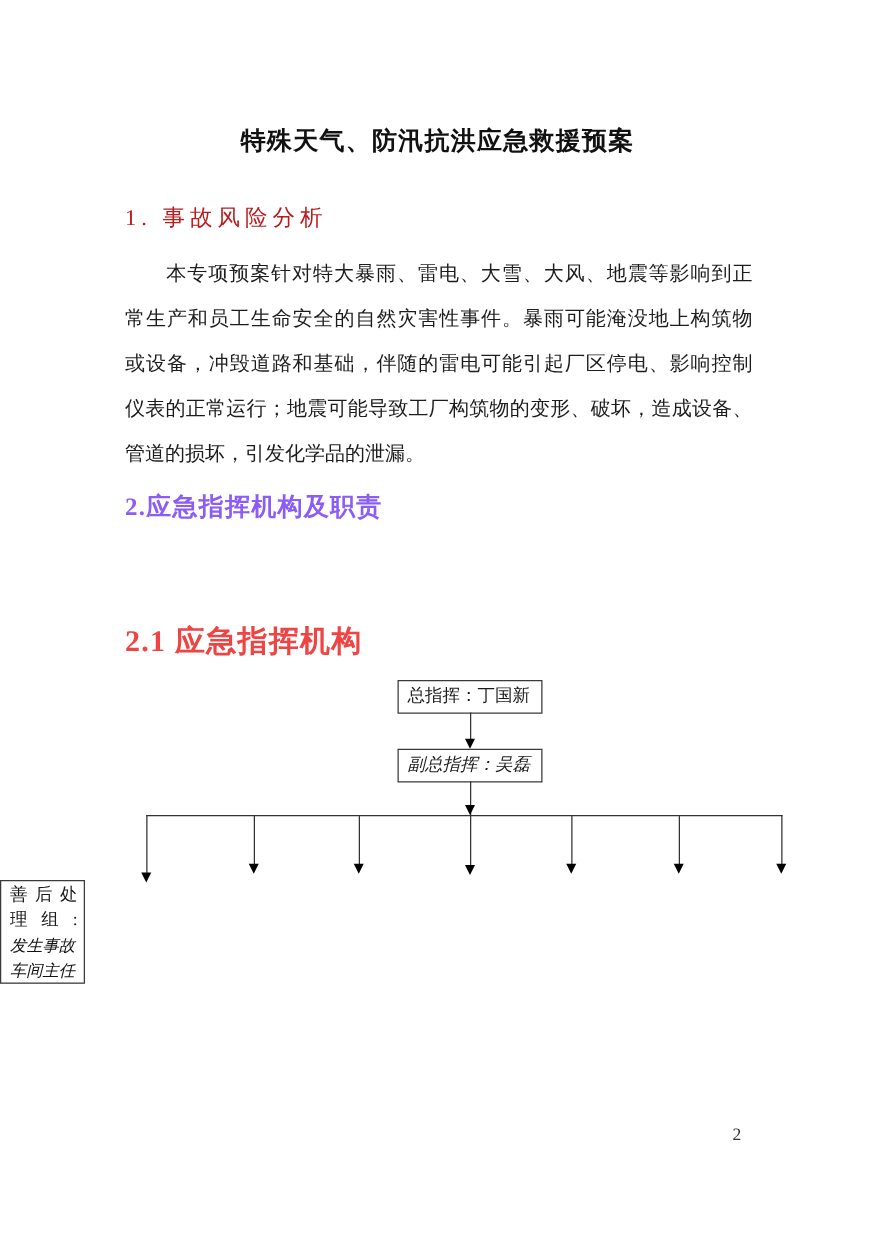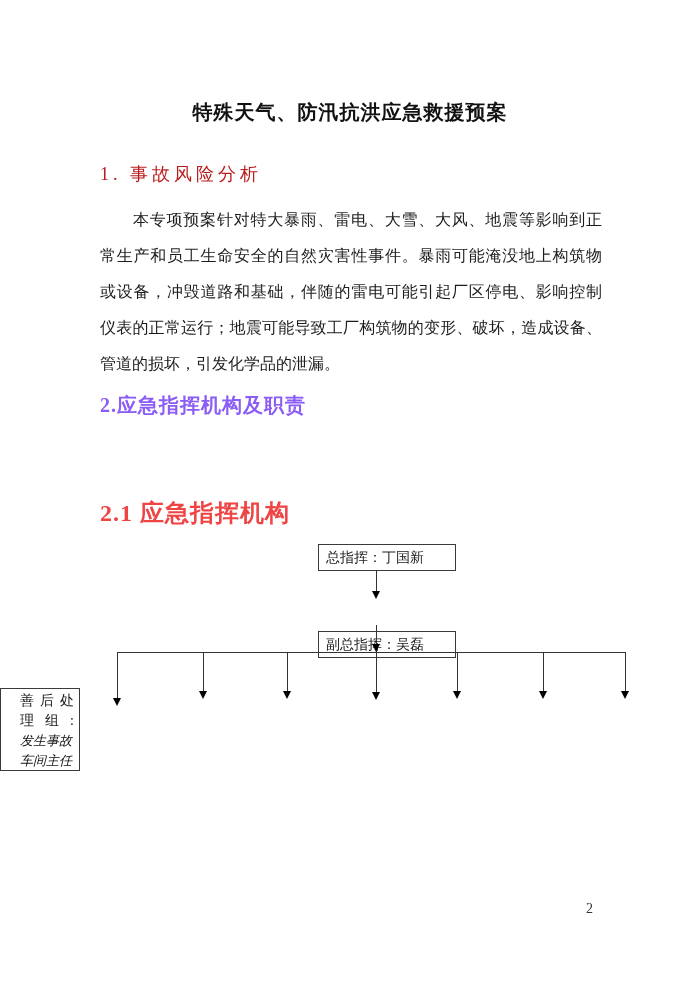--- a/index.html
+++ b/index.html
@@ -41,25 +41,25 @@
 
   
   .obox{
     position:absolute;
     border:1px solid #3a3a3a;
     box-sizing:border-box;
     background:#fff;
     font-size:14px;color:#1a1a1a;
   }
   .topbox{
-    left:318px;width:138px;height:27px;
+    left:318px;width:116px;height:27px;
     line-height:25px;padding-left:7px;
   }
   .topbox.cmd{top:544px;}
-  .topbox.dep{top:631px;}
+  .topbox.dep{top:599px;font-style:italic;}
 
   .vl{position:absolute;width:1px;background:#333;}
   .hl{position:absolute;height:1px;background:#333;}
   .ah{
     position:absolute;width:0;height:0;
     border-left:4px solid transparent;
     border-right:4px solid transparent;
     border-top:8px solid #000;
   }
   
@@ -70,23 +70,23 @@
   .ah.a3{left:372px;top:692px;}
   .hl.rail{left:117px;top:652px;width:509px;}
   .vl.d1{left:117px;top:652px;height:47px;}  .ah.ad1{left:113px;top:698px;}
   .vl.d2{left:203px;top:652px;height:40px;}  .ah.ad2{left:199px;top:691px;}
   .vl.d3{left:287px;top:652px;height:40px;}  .ah.ad3{left:283px;top:691px;}
   .vl.d5{left:457px;top:652px;height:40px;}  .ah.ad5{left:453px;top:691px;}
   .vl.d6{left:543px;top:652px;height:40px;}  .ah.ad6{left:539px;top:691px;}
   .vl.d7{left:625px;top:652px;height:40px;}  .ah.ad7{left:621px;top:691px;}
 
   .group{
-    position:absolute;top:688px;height:83px;
+    position:absolute;top:704px;height:83px;
     border:1px solid #3a3a3a;box-sizing:border-box;
-    padding:2px 3px 0 19px;background:#fff;
+    padding:2px 3px 0 7px;background:#fff;
   }
   .group:nth-of-type(1){left:76px; top:707px;width:73px;height:81px;}
   .group:nth-of-type(2){left:170px;width:76px;}
   .group:nth-of-type(3){left:255px;width:75px;}
   .group:nth-of-type(4){left:341px;width:74px;}
   .group:nth-of-type(5){left:424px;width:77px;}
   .group:nth-of-type(6){left:508px;width:77px;}
   .group:nth-of-type(7){left:593px;width:77px;}
 
   .g-title{

